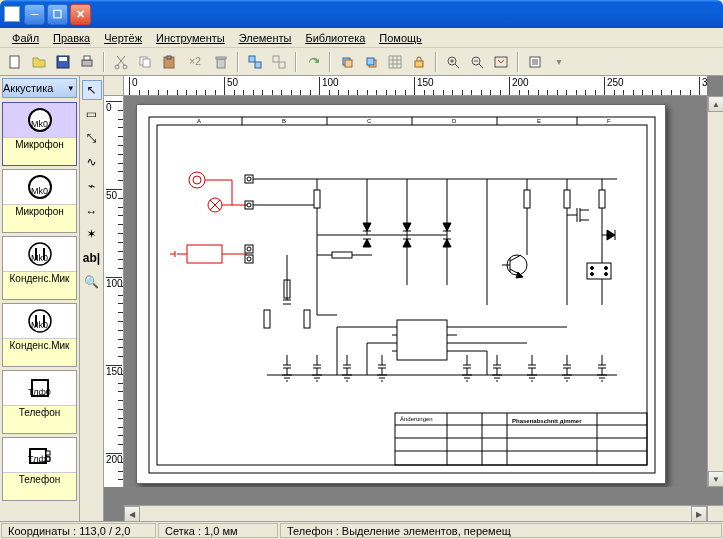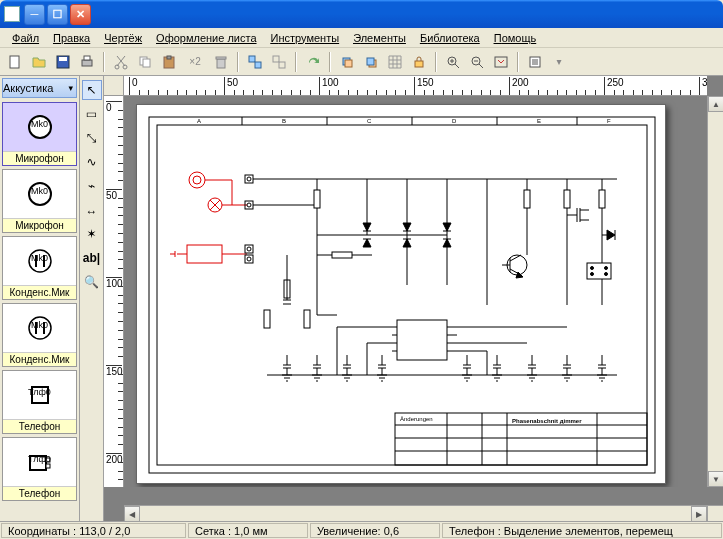--- a/index.html
+++ b/index.html
@@ -28,21 +28,21 @@
 .main { display:flex; height: calc(539px - 28px - 20px - 28px - 18px); }
 
 
 .lib { width: 80px; background:#ece9d8; border-right:1px solid #a0a0a0; display:flex; flex-direction:column; }
 .lib-tab { height: 20px; margin:2px; background:linear-gradient(to bottom,#d7e7fb,#b5cff3); border:1px solid #7a9ed8; display:flex; align-items:center; justify-content:center; font-weight:normal; cursor:default; }
 .lib-tab .chev { margin-left:auto; font-size:9px; padding-right:3px; }
 .lib-items { flex:1; overflow:hidden; padding:2px; }
 .lib-item { height: 64px; border:1px solid #999; background:#fff; margin-bottom:3px; display:flex; flex-direction:column; align-items:center; justify-content:center; cursor:default; position:relative; }
 .lib-item.sel { background:#d9d0ff; border-color:#5a4fbf; }
 .lib-item .sym { flex:1; display:flex; align-items:center; justify-content:center; }
-.lib-item .cap { height:14px; width:100%; background:#ffffc8; border-top:1px solid #ccc; text-align:center; font-size:10px; line-height:14px; overflow:hidden; }
+.lib-item .cap { height:28px; width:100%; background:#ffffc8; border-top:1px solid #ccc; text-align:center; font-size:10px; line-height:14px; overflow:hidden; }
 .lib-item .label { position:absolute; top:16px; font-size:9px; }
 
 
 .tools { width: 24px; background:#ece9d8; border-right:1px solid #a0a0a0; display:flex; flex-direction:column; align-items:center; padding-top:4px; gap:4px; }
 .tool { width:20px; height:20px; border:1px solid transparent; display:flex; align-items:center; justify-content:center; cursor:default; font-size:12px; }
 .tool.active { border:1px solid #7a9ed8; background:#d7e7fb; }
 
 
 .canvas-wrap { flex:1; display:flex; flex-direction:column; background:#808080; position:relative; }
 .ruler-corner { position:absolute; top:0; left:0; width:20px; height:20px; background:#ece9d8; border-right:1px solid #999; border-bottom:1px solid #999; z-index:2;}
@@ -90,21 +90,20 @@
     <div class="win-btn">─</div>
     <div class="win-btn">☐</div>
     <div class="win-btn close">✕</div>
   </div>
 </div>
 
 <div class="menubar">
   <span class="menu-item"><u><u>Ф</u>айл</u></span>
   <span class="menu-item"><u><u>П</u>равка</u></span>
   <span class="menu-item"><u><u>Ч</u>ертёж</u></span>
-  <span class="menu-item"><u><u>О</u>формление листа</u></span>
   <span class="menu-item"><u><u>И</u>нструменты</u></span>
   <span class="menu-item"><u><u>Э</u>лементы</u></span>
   <span class="menu-item"><u><u>Б</u>иблиотека</u></span>
   <span class="menu-item"><u><u>П</u>омощь</u></span>
 </div>
 
 <div class="toolbar">
   <div class="tbtn">
       <svg viewBox="0 0 16 16">
         <rect x="3" y="2" width="9" height="12" fill="#fff" stroke="#555"></rect>
@@ -667,25 +666,22 @@
     <div class="sb-h">
       <div class="sb-btn">◀</div>
       <div class="spacer"></div>
       <div class="sb-btn">▶</div>
     </div>
     <div class="sb-corner"></div>
   </div>
 </div>
 
 <div class="status">
-  <div class="cell" style="width:185px">
+  <div class="cell" style="width:155px">
     <span>Коoрдинаты :</span>&nbsp;<span>113,0 / 2,0</span>
   </div>
   <div class="cell" style="width:120px">
     <span>Сетка :</span>&nbsp;<span>1,0 мм</span>
   </div>
-  <div class="cell" style="width:130px">
-    <span>Увеличение:</span>&nbsp;<span>0,6</span>
-  </div>
   <div class="cell flex">
     <span>Телефон :</span>&nbsp;<span>Выделение элементов, перемещ</span>
   </div>
 </div>
 
 </body></html>

